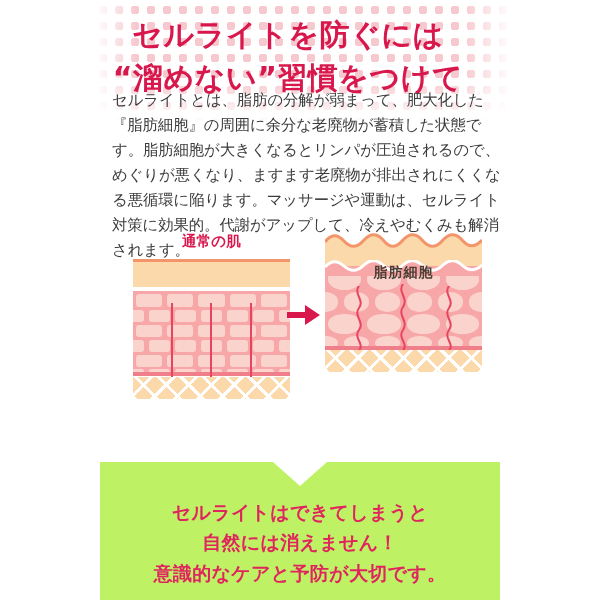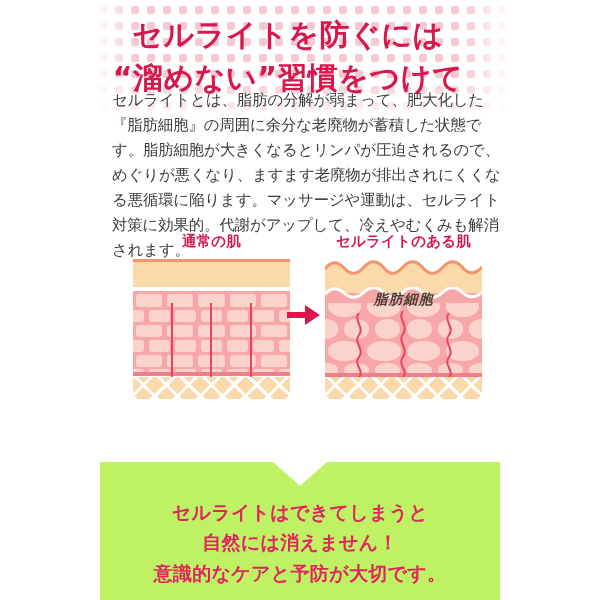--- a/index.html
+++ b/index.html
@@ -53,21 +53,21 @@
 
   .panel{ position:absolute; width:157px; }
   #panel-normal{ left:129px; }
   #panel-cellulite{ left:321px; }
 
   .panel-heading{
     color:#d8174c; font-size:14.5px; font-weight:bold;
     text-align:center; margin-bottom:8px; letter-spacing:0.2px;
   }
 
-  .skin{ position:relative; width:157px; height:140px; overflow:hidden;font-style:italic; }
+  .skin{ position:relative; width:157px; height:140px; overflow:hidden; }
 
   
   .epidermis{ position:absolute; left:0; right:0; }
   .epi-normal{ top:0; height:28px; background:#fbd9ab; border-top:3px solid #f3956a; }
 
   
   .fatlayer{ position:absolute; left:0; right:0; background:#f7a7a7; }
   .fat-normal{ top:32px; height:85px; }
   .fat-cellulite{ top:30px; height:88px; }
 
@@ -191,21 +191,20 @@
     </div>
   </div>
 
   <div id="arrow">
     <svg width="34" height="22" viewBox="0 0 34 22">
       <path d="M0 8 h18 v-7 l15 10 -15 10 v-7 h-18 z" fill="#d8174c"></path>
     </svg>
   </div>
 
   <div class="panel" id="panel-cellulite">
-    <div class="panel-heading">セルライトのある肌</div>
     <div class="skin">
       <svg width="157" height="40" style="position:absolute;left:0;top:0;">
         <path d="M0 40 L0 10 Q9 -2 19 9 Q29 20 39 8 Q49 -3 59 9 Q68 20 78 8 Q88 -3 98 9 Q108 20 118 8 Q128 -3 138 9 Q147 19 157 8 L157 40 Z" fill="#fbd9ab"></path>
         <path d="M0 10 Q9 -2 19 9 Q29 20 39 8 Q49 -3 59 9 Q68 20 78 8 Q88 -3 98 9 Q108 20 118 8 Q128 -3 138 9 Q147 19 157 8" fill="none" stroke="#f3956a" stroke-width="3"></path>
       </svg>
       <div class="fatlayer fat-cellulite" style="top:34px;height:84px;">
         <div class="bricks" id="blobs-cellulite">
             <div class="blob" style="left: 3px; top: 2px; width: 33.25px; height: 22px; background: rgb(251, 211, 205);"></div>
             <div class="blob" style="left: 42.25px; top: 2px; width: 33.25px; height: 22px; background: rgb(251, 211, 205);"></div>
             <div class="blob" style="left: 81.5px; top: 2px; width: 33.25px; height: 22px; background: rgb(251, 211, 205);"></div>

